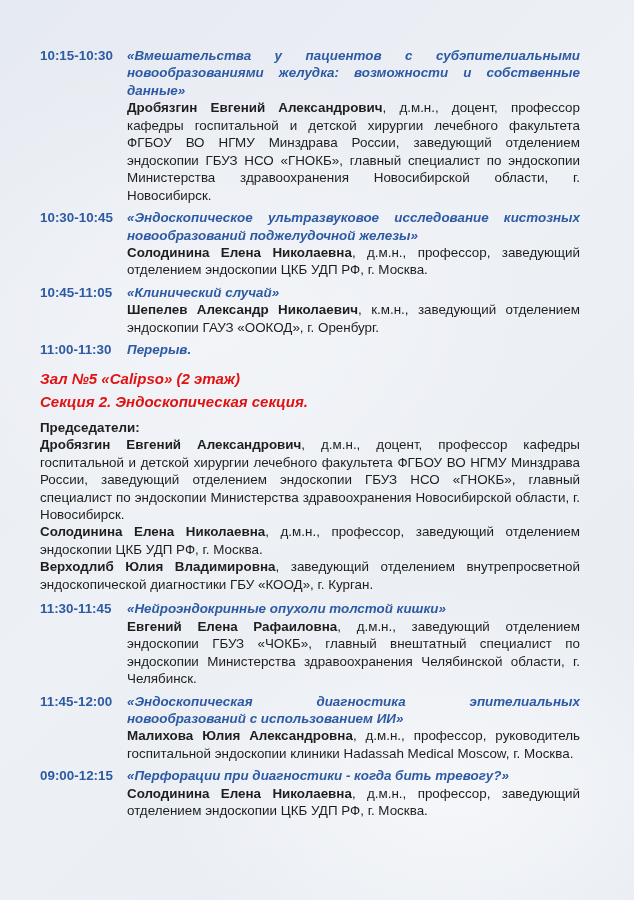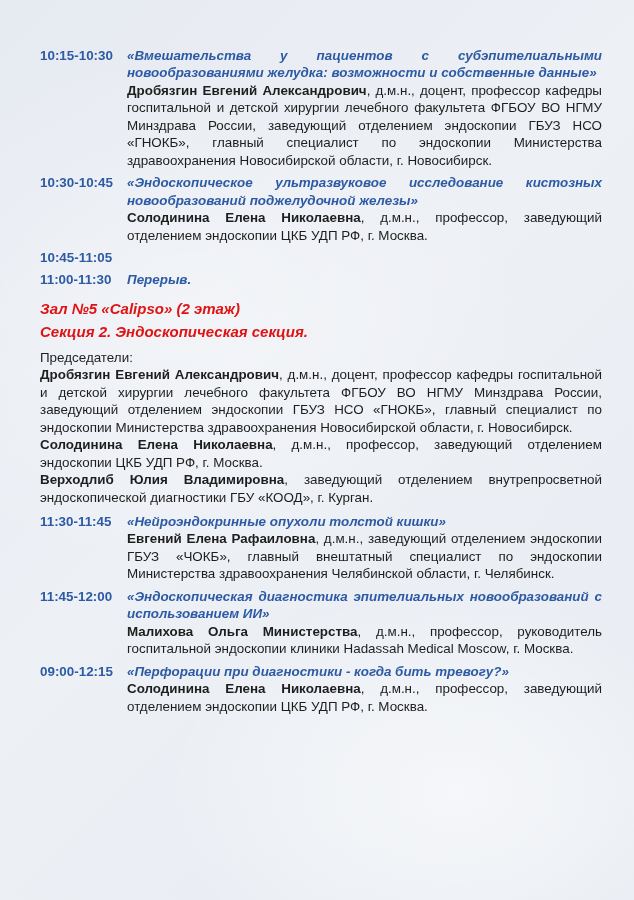--- a/index.html
+++ b/index.html
@@ -14,21 +14,21 @@
     background:
       radial-gradient(ellipse 420px 300px at 72% 88%, rgba(255,255,255,0.55), rgba(255,255,255,0) 70%),
       radial-gradient(ellipse 500px 380px at 30% 35%, rgba(255,255,255,0.35), rgba(255,255,255,0) 70%),
       linear-gradient(135deg, #e6eaf1 0%, #edf0f5 45%, #e8ecf2 100%);
     color: #1e1e1e;
   }
   .page {
     box-sizing: border-box;
     width: 634px;
     height: 900px;
-    padding: 47px 32px 0 40px;
+    padding: 47px 54px 0 40px;
     font-size: 13.4px;
     line-height: 17.45px;
   }
   p { margin: 0; }
   .item {
     display: flex;
     margin-bottom: 5px;
   }
   .time {
     width: 87px;
@@ -48,21 +48,21 @@
   }
   .name { font-weight: bold; }
   .hall-heading, .section-heading {
     font-weight: bold;
     font-style: italic;
     color: var(--red);
     font-size: 15px;
     line-height: 23px;
   }
   .hall-heading { margin-top: 8px; }
-  .chairs-label { margin-top: 6px; }
+  .chairs-label { margin-top: 6px; font-weight: bold; }
   .chair { text-align: justify; }
   .schedule-2 { margin-top: 7px; }
 </style>
 </head>
 <body>
 
 <div class="page">
 
   <section class="schedule-1">
 
@@ -77,20 +77,24 @@
     <div class="item">
       <div class="time">10:30-10:45</div>
       <div class="content">
         <p class="title">«Эндоскопическое ультразвуковое исследование кистозных новообразований поджелудочной железы»</p>
         <p class="speaker"><span class="name">Солодинина Елена Николаевна</span><span>, д.м.н., профессор, заведующий отделением эндоскопии ЦКБ УДП РФ, г. Москва.</span></p>
       </div>
     </div>
 
     <div class="item">
       <div class="time">10:45-11:05</div>
+      <div class="content">
+        <p class="title">«Клинический случай»</p>
+        <p class="speaker"><span class="name">Шепелев Александр Николаевич</span><span>, к.м.н., заведующий отделением эндоскопии ГАУЗ «ООКОД», г. Оренбург.</span></p>
+      </div>
     </div>
 
     <div class="item">
       <div class="time">11:00-11:30</div>
       <div class="content">
         <p class="title">Перерыв.</p>
       </div>
     </div>
 
   </section>
@@ -113,21 +117,21 @@
       <div class="content">
         <p class="title">«Нейроэндокринные опухоли толстой кишки»</p>
         <p class="speaker"><span class="name">Евгений Елена Рафаиловна</span><span>, д.м.н., заведующий отделением эндоскопии ГБУЗ «ЧОКБ», главный внештатный специалист по эндоскопии Министерства здравоохранения Челябинской области, г. Челябинск.</span></p>
       </div>
     </div>
 
     <div class="item">
       <div class="time">11:45-12:00</div>
       <div class="content">
         <p class="title">«Эндоскопическая диагностика эпителиальных новообразований с использованием ИИ»</p>
-        <p class="speaker"><span class="name">Малихова Ольга Министерства</span><span>, д.м.н., профессор, руководитель госпитальной эндоскопии клиники Hadassah Medical Moscow, г. Москва.</span></p>
+        <p class="speaker"><span class="name">Малихова Юлия Александровна</span><span>, д.м.н., профессор, руководитель госпитальной эндоскопии клиники Hadassah Medical Moscow, г. Москва.</span></p>
       </div>
     </div>
 
     <div class="item">
       <div class="time">09:00-12:15</div>
       <div class="content">
         <p class="title">«Перфорации при диагностики - когда бить тревогу?»</p>
         <p class="speaker"><span class="name">Солодинина Елена Николаевна</span><span>, д.м.н., профессор, заведующий отделением эндоскопии ЦКБ УДП РФ, г. Москва.</span></p>
       </div>
     </div>

